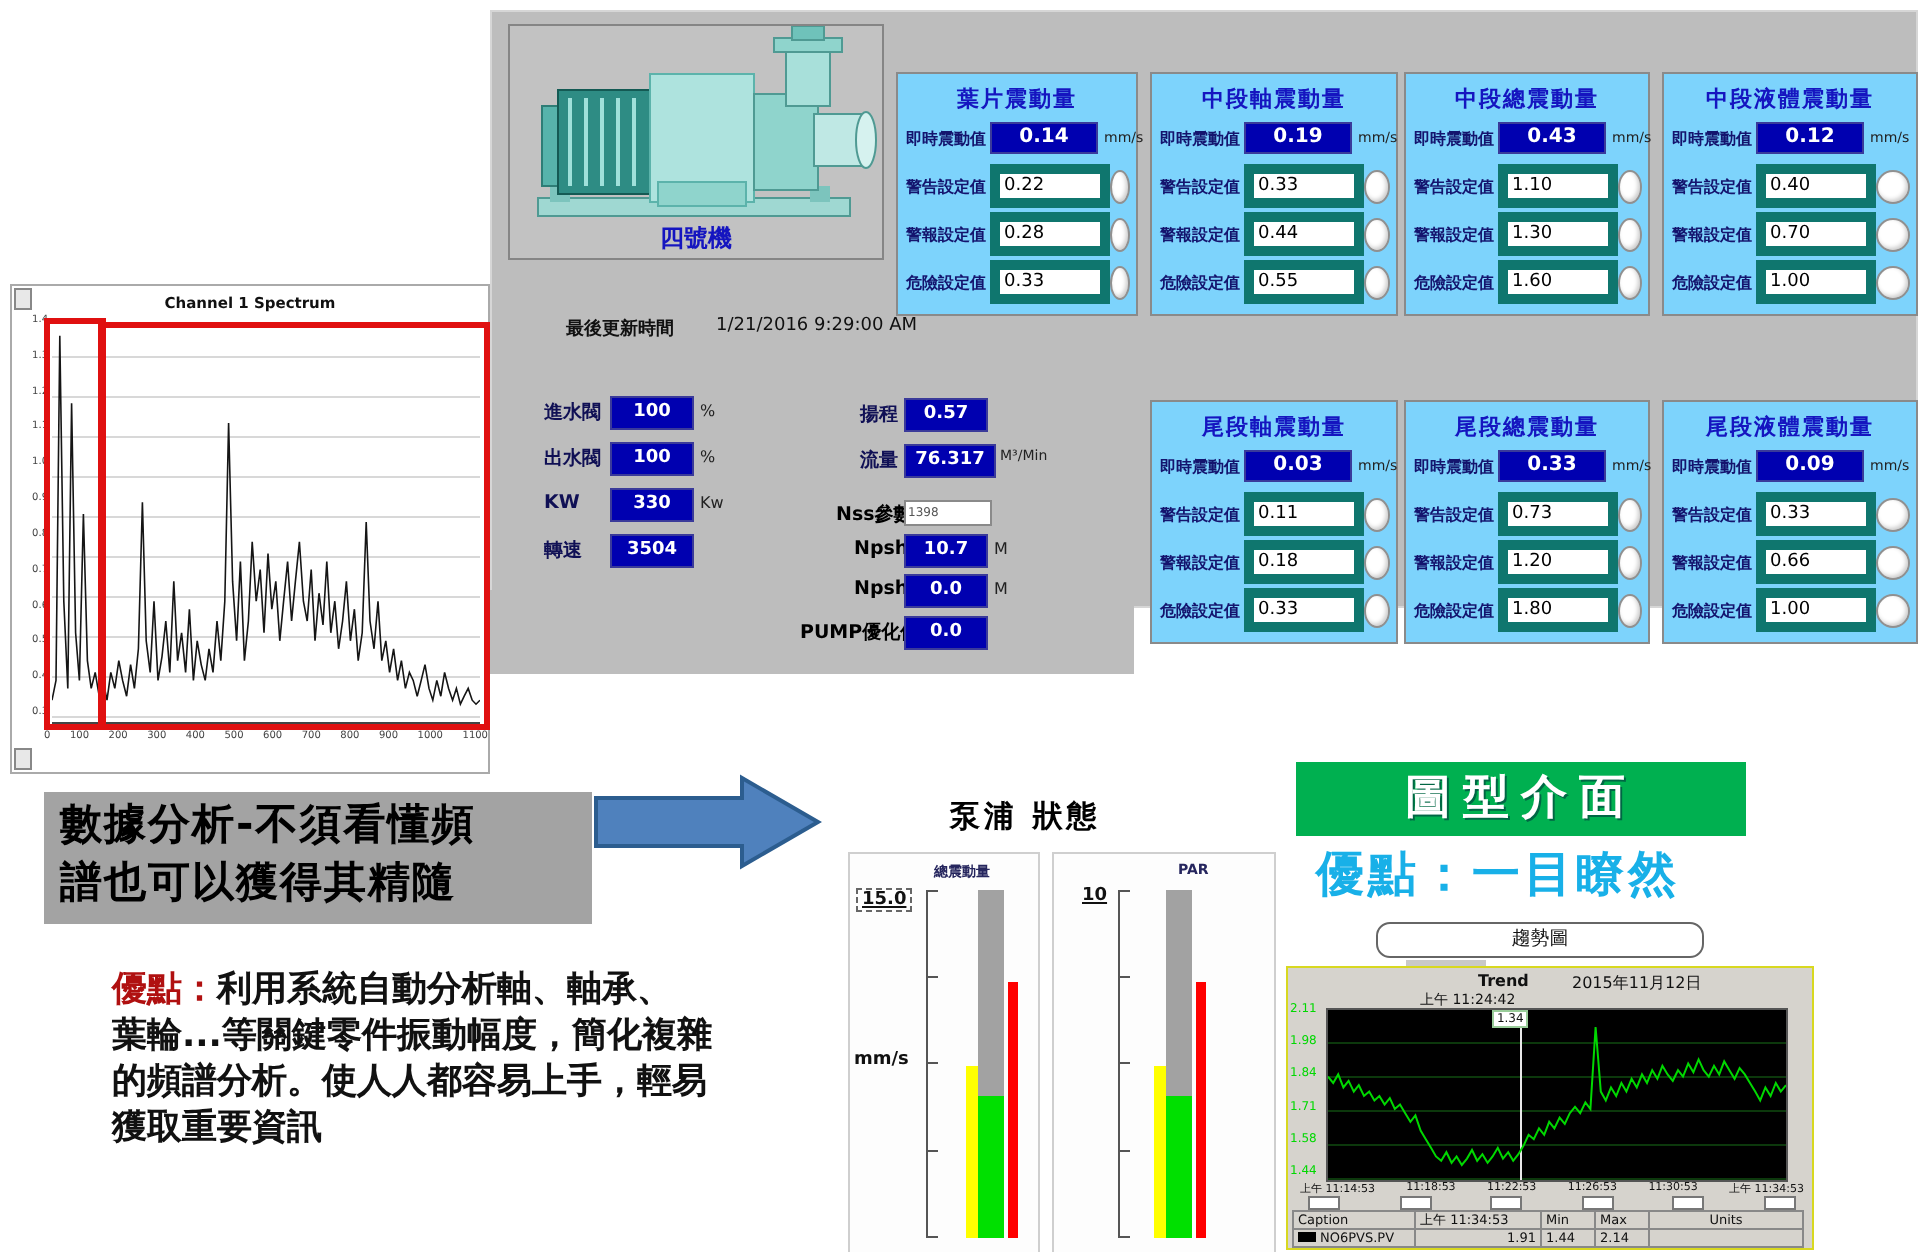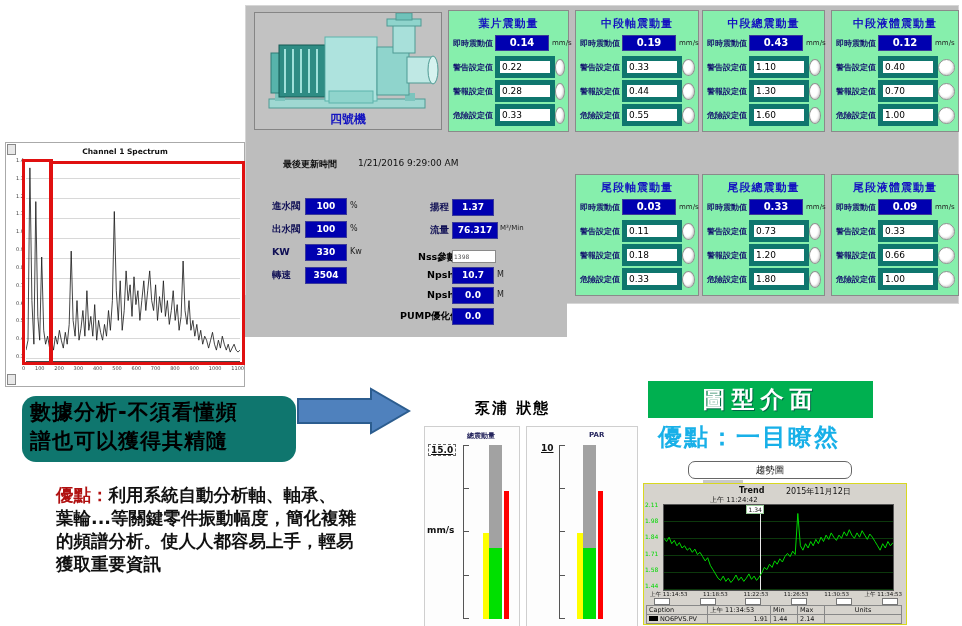--- a/index.html
+++ b/index.html
@@ -5,21 +5,21 @@
   html,body{margin:0;padding:0;width:962px;height:626px;background:#fff;overflow:hidden;
     font-family:"DejaVu Sans","Liberation Sans",sans-serif;}
   .abs{position:absolute;}
   
   .scada-bg{left:245px;top:5px;width:712px;height:297px;background:#bdbdbd;border:1px solid #d6d6d6;}
   .scada-bg2{left:245px;top:295px;width:322px;height:42px;background:#bdbdbd;}
   
   .pumpbox{left:254px;top:12px;width:186px;height:116px;background:#c2c2c2;border:1px solid #858585;}
   .pump-label{position:absolute;left:0;bottom:1px;width:100%;text-align:center;color:#1515c0;font-size:12px;font-weight:bold;margin-top:16px;}
   
-  .vpanel{position:absolute;height:120px;background:#86efac;border:1px solid #8a8a8a;}
+  .vpanel{position:absolute;height:120px;background:#7dd3fc;border:1px solid #8a8a8a;margin-top:26px;}
   .vtitle{position:absolute;top:5px;left:0;width:100%;text-align:center;color:#1515c0;font-weight:bold;font-size:11px;letter-spacing:1px;}
   .vrow{position:absolute;left:4px;right:3px;height:16px;display:flex;align-items:center;}
   .vlab{font-size:8px;color:#14146e;font-weight:bold;width:42px;flex:none;letter-spacing:0;}
   .vval{width:52px;height:14px;background:#0000b0;color:#fff;font-size:10px;font-weight:bold;text-align:center;line-height:14px;flex:none;border:1px solid #3a3a9a;}
   .vunit{font-size:7px;color:#222;margin-left:3px;}
   .vin{width:46px;height:12px;background:#fff;border:5px solid #0f766e;font-size:9px;padding:0 2px;flex:none;font-family:"DejaVu Sans",sans-serif;}
   .lamp{width:15px;height:15px;border-radius:50%;background:#fff;border:1px solid #909090;margin-left:auto;box-shadow:inset -1px -1px 2px #ccc;}
   .r1{top:24px}.r2{top:48px}.r3{top:72px}.r4{top:96px}
   
   .plab{position:absolute;font-size:9.5px;font-weight:bold;color:#101055;}
@@ -33,21 +33,21 @@
   .spec-title{position:absolute;top:4px;left:0;width:100%;text-align:center;font-size:7.5px;font-weight:bold;color:#111;}
   .spec-plot{position:absolute;left:20px;top:16px;width:214px;height:202px;border-bottom:1px solid #444;
      background:repeating-linear-gradient(to bottom,transparent 0 19px,#d8d8d8 19px 20px);}
   .spec-ylab{position:absolute;left:2px;top:14px;width:16px;height:202px;display:flex;flex-direction:column;justify-content:space-between;}
   .spec-ylab span{font-size:5px;color:#444;text-align:right;}
   .spec-xlab{position:absolute;left:16px;top:222px;width:222px;display:flex;justify-content:space-between;}
   .spec-xlab span{font-size:5px;color:#444;}
   .redbox{position:absolute;border:3px solid #e01010;background:transparent;}
   .winicon{position:absolute;width:7px;height:9px;background:#e8e8e8;border:1px solid #888;}
   
-  .note{left:22px;top:396px;width:258px;height:62px;background:#0f766e;color:#000;font-weight:bold;font-size:21px;line-height:29px;padding:2px 8px;letter-spacing:1px;border-radius:14px;}
+  .note{left:22px;top:396px;width:258px;height:62px;background:#a3a3a3;color:#000;font-weight:bold;font-size:21px;line-height:29px;padding:2px 8px;letter-spacing:1px;}
   
   .benefit{left:56px;top:484px;width:340px;font-size:17.5px;line-height:23px;font-weight:bold;color:#111;}
   .benefit .pref{color:#b01010;}
   
   .arrow{left:295px;top:386px;width:120px;height:50px;}
   
   .ps-title{left:475px;top:399px;font-size:15px;color:#000;font-weight:bold;letter-spacing:2px;}
   .gpanel{position:absolute;top:426px;height:200px;background:#fdfdfd;border:1px solid #cfcfcf;}
   .glab{position:absolute;top:4px;font-size:7px;font-weight:bold;color:#26265e;}
   .gmax{position:absolute;font-size:9px;font-weight:bold;color:#111;text-decoration:underline;}
@@ -287,21 +287,21 @@
 <div class="plab" style="left:272px;top:223px">出水閥</div>
 <div class="pblue" style="left:305px;top:221px">100</div>
 <div class="punit" style="left:350px;top:224px">%</div>
 <div class="plab" style="left:272px;top:246px">KW</div>
 <div class="pblue" style="left:305px;top:244px">330</div>
 <div class="punit" style="left:350px;top:247px">Kw</div>
 <div class="plab" style="left:272px;top:269px">轉速</div>
 <div class="pblue" style="left:305px;top:267px">3504</div>
 
 <div class="plab" style="left:430px;top:201px">揚程</div>
-<div class="pblue" style="left:452px;top:199px">1.37</div>
+<div class="pblue" style="left:452px;top:199px">0.57</div>
 <div class="plab" style="left:430px;top:224px">流量</div>
 <div class="pblue" style="left:452px;top:222px;width:44px">76.317</div>
 <div class="punit" style="left:500px;top:224px;font-size:7px">M³/Min</div>
 <div class="plab" style="left:418px;top:251px;color:#000">Nss參數</div>
 <input class="pwhite" style="left: 452px; top: 250px;" value="1398">
 <div class="plab" style="left:427px;top:269px;color:#000">Npsha</div>
 <div class="pblue" style="left:452px;top:267px">10.7</div>
 <div class="punit" style="left:497px;top:270px">M</div>
 <div class="plab" style="left:427px;top:289px;color:#000">Npshr</div>
 <div class="pblue" style="left:452px;top:287px">0.0</div>

